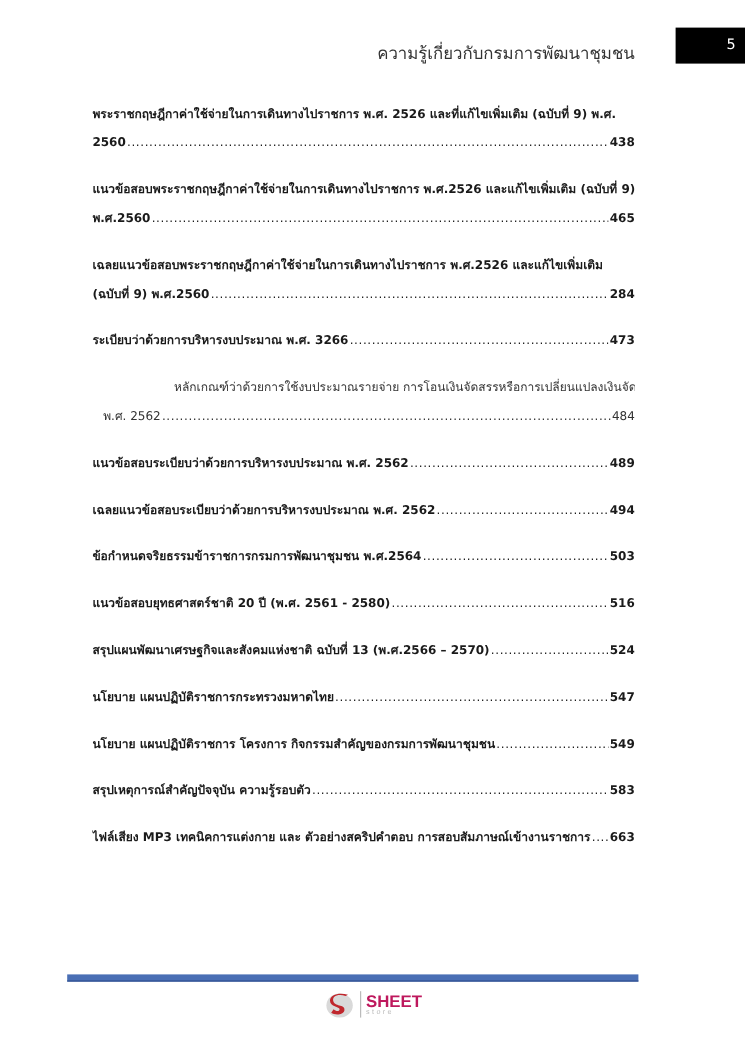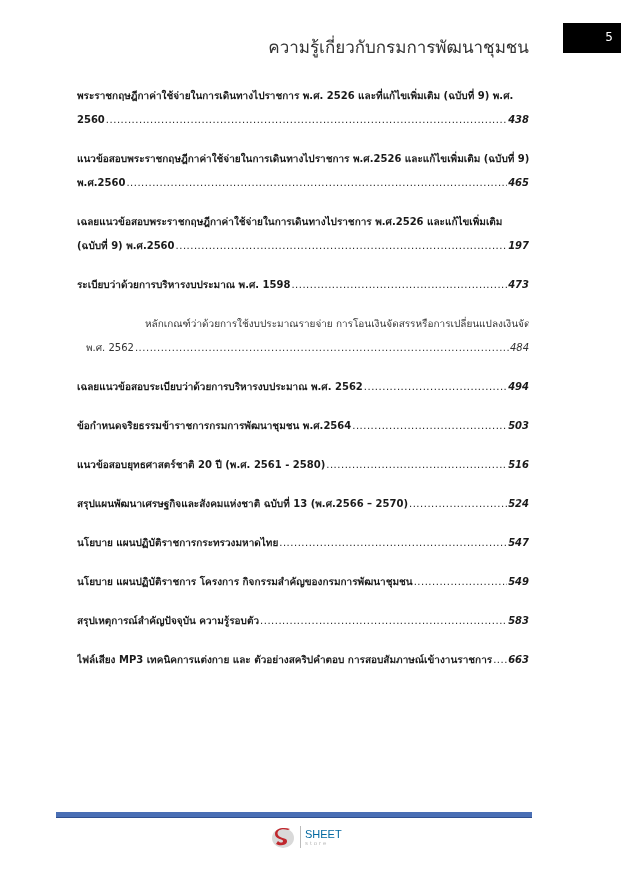--- a/index.html
+++ b/index.html
@@ -1,36 +1,36 @@
 <!DOCTYPE html>
 <html><head>
   <meta charset="utf-8">
   <style>
     html, body { margin: 0; padding: 0; background: #ffffff; }
     body { width: 621px; height: 878px; position: relative; overflow: hidden; font-family: "DejaVu Sans", "Liberation Sans", sans-serif; color: #1a1a1a; }
-    .header-title { position: absolute; right: 92px; top: 33px; font-size: 17px; color: #333; letter-spacing: 0; }
+    .header-title { position: absolute; right: 92px; top: 33px; font-size: 14px; color: #333; letter-spacing: 0; }
     .page-box { position: absolute; left: 563px; top: 23px; width: 58px; height: 30px; background: #000; }
     .page-num { position: absolute; right: 8px; top: 7px; font-size: 12px; color: #fff; }
     .toc { position: absolute; left: 77px; top: 84px; width: 452px; }
     .entry { margin-bottom: 15px; }
     .line { position: relative; font-size: 10px; line-height: 24px; height: 24px; white-space: nowrap; overflow: hidden; font-weight: bold; }
     .entry.normal .line { font-weight: normal; color: #333; }
     .lead { display: flex; align-items: baseline; justify-content: flex-end; }
     .lead .txt { flex: 0 0 auto; }
     .lead .dots { flex: 1 1 auto; overflow: hidden; white-space: nowrap; margin: 0 1px; }
     .lead .dots::after { content: "................................................................................................................................................................................................................................................................"; letter-spacing: 0.5px; font-weight: normal; }
-    .lead .pg { flex: 0 0 auto; font-style: italic; }
+    .lead .pg { flex: 0 0 auto; }
     .indent { padding-left: 68px; }
     .sub-indent { padding-left: 9px; }
     .footer-bar { position: absolute; left: 56px; top: 812px; width: 476px; height: 5px; background: #4a6fb5; border-bottom: 1px solid #2f4f8f; }
     .logo { position: absolute; left: 270px; top: 824px; display: flex; align-items: center; }
     .logo-mark { width: 26px; height: 26px; position: relative; }
     .logo-sep { width: 1px; height: 22px; background: #bbb; margin: 0 4px; }
     .logo-text { display: flex; flex-direction: column; line-height: 1; }
-    .logo-main { font-family: "Liberation Sans", sans-serif; font-weight: normal; font-size: 11px; color: #0369a1; }
+    .logo-main { font-family: "Liberation Sans", sans-serif; font-weight: bold; font-size: 14px; color: #be185d; }
     .logo-sub { font-family: "Liberation Sans", sans-serif; font-size: 6px; color: #bbb; letter-spacing: 2px; }
   </style>
 </head>
 <body>
 
 <div class="header-title">ความรู้เกี่ยวกับกรมการพัฒนาชุมชน</div>
 <div class="page-box">
   <span class="page-num">5</span>
 </div>
 
@@ -52,41 +52,48 @@
         <span class="dots"></span>
         <span class="pg">465</span>
       </div>
   </div>
 
   <div class="entry">
     <div class="line">เฉลยแนวข้อสอบพระราชกฤษฎีกาค่าใช้จ่ายในการเดินทางไปราชการ พ.ศ.2526 และแก้ไขเพิ่มเติม</div>
     <div class="line lead">
         <span class="txt">(ฉบับที่ 9) พ.ศ.2560</span>
         <span class="dots"></span>
-        <span class="pg">197</span>
+        <span class="pg">284</span>
       </div>
   </div>
 
   <div class="entry">
     <div class="line lead">
-        <span class="txt">ระเบียบว่าด้วยการบริหารงบประมาณ พ.ศ. 1598</span>
+        <span class="txt">ระเบียบว่าด้วยการบริหารงบประมาณ พ.ศ. 3266</span>
         <span class="dots"></span>
         <span class="pg">473</span>
       </div>
   </div>
 
   <div class="entry normal">
     <div class="line indent">หลักเกณฑ์ว่าด้วยการใช้งบประมาณรายจ่าย การโอนเงินจัดสรรหรือการเปลี่ยนแปลงเงินจัดสรร</div>
     <div class="line lead sub-indent">
         <span class="txt">พ.ศ. 2562</span>
         <span class="dots"></span>
         <span class="pg">484</span>
       </div>
   </div>
 
+  <div class="entry">
+    <div class="line lead">
+        <span class="txt">แนวข้อสอบระเบียบว่าด้วยการบริหารงบประมาณ พ.ศ. 2562</span>
+        <span class="dots"></span>
+        <span class="pg">489</span>
+      </div>
+  </div>
 
   <div class="entry">
     <div class="line lead">
         <span class="txt">เฉลยแนวข้อสอบระเบียบว่าด้วยการบริหารงบประมาณ พ.ศ. 2562</span>
         <span class="dots"></span>
         <span class="pg">494</span>
       </div>
   </div>
 
   <div class="entry">

